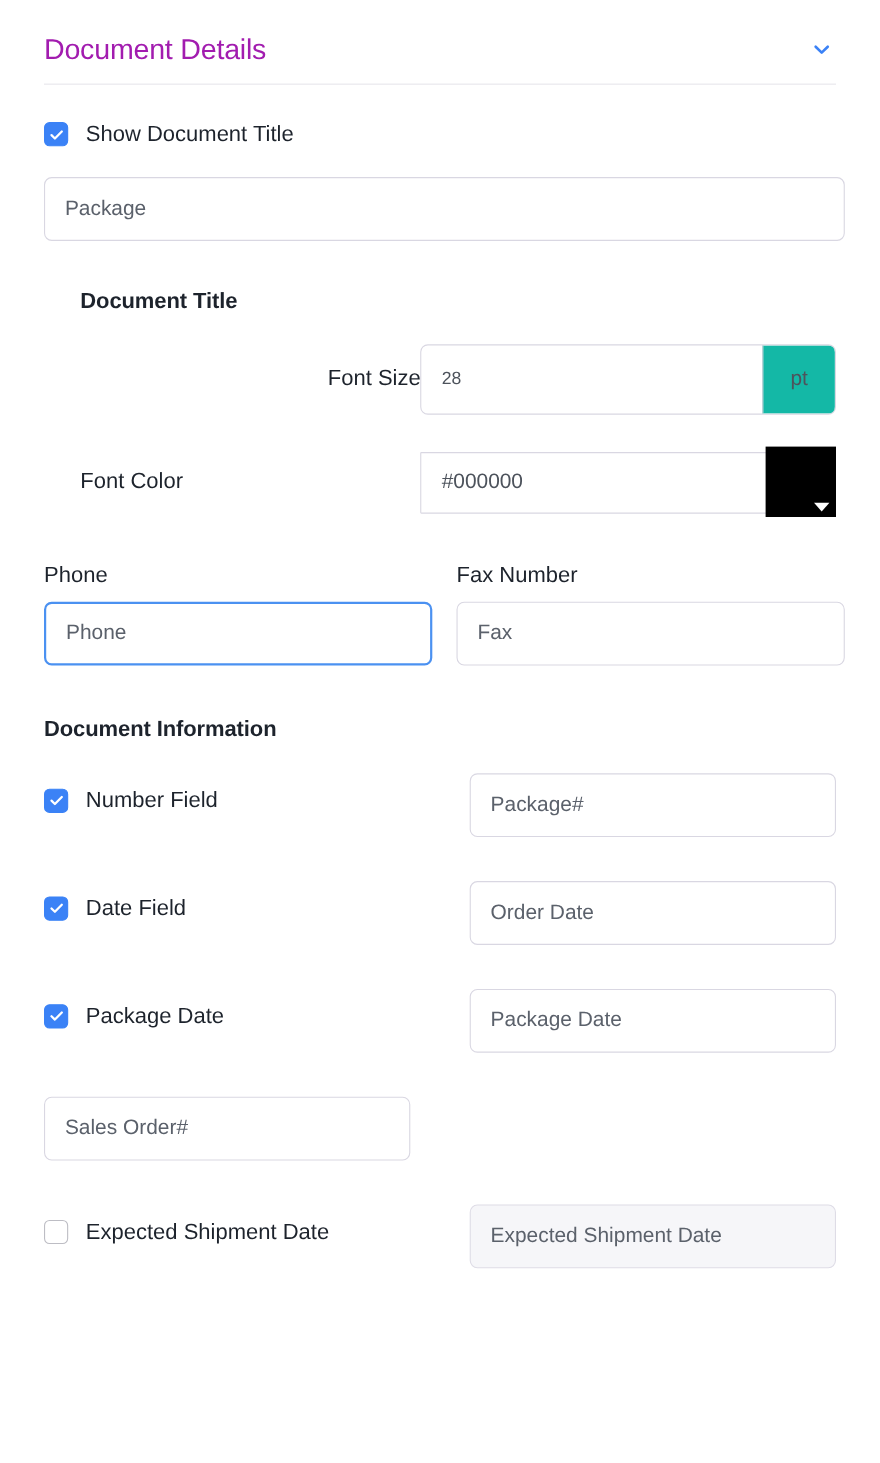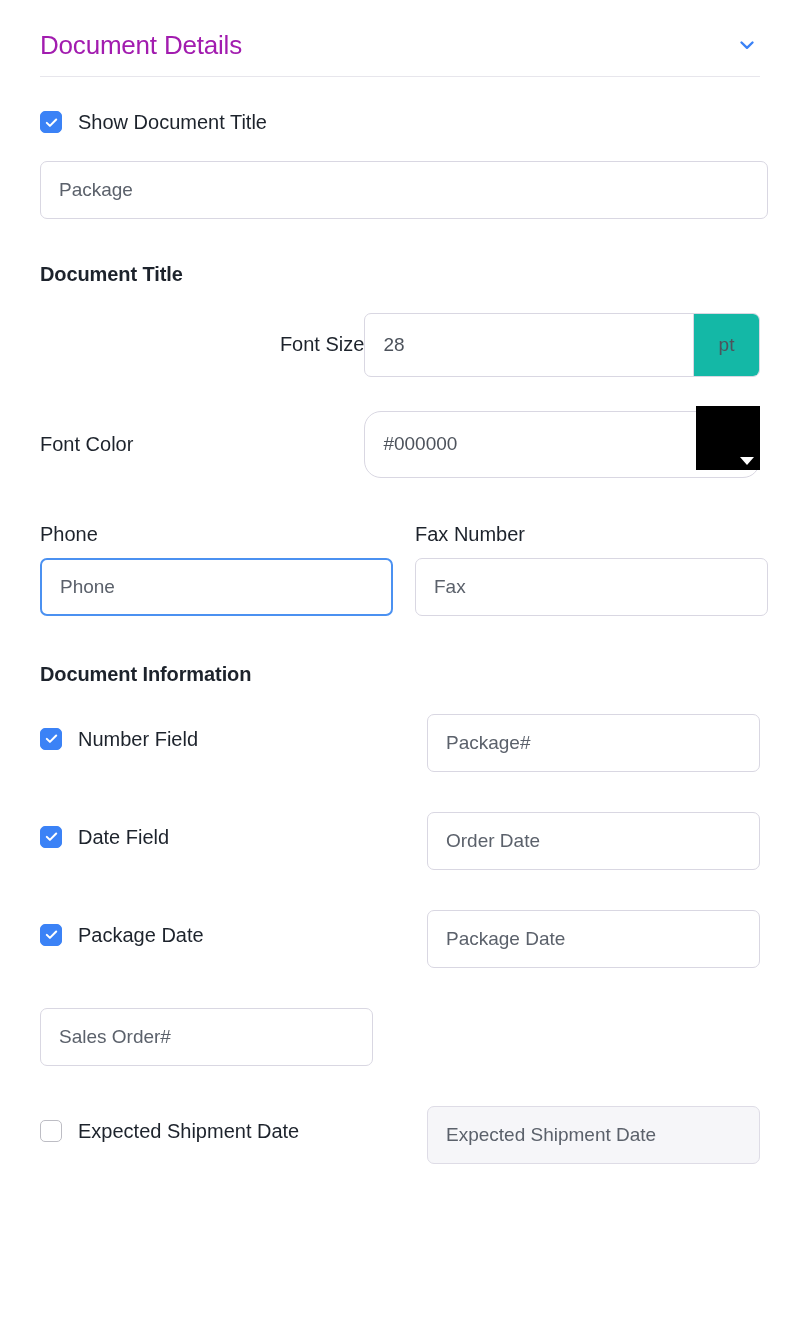--- a/index.html
+++ b/index.html
@@ -142,42 +142,42 @@
     border: 1px solid #d9d7e2;
     border-radius: 7px;
     overflow: hidden;
     background: #fff;
   }
   .spin-input {
     flex: 1;
     display: flex;
     align-items: center;
     padding: 0 18px;
-    font-size: 19px;
+    font-size: 16px;
     color: #4d535c;
     cursor: text;
   }
   .spin-suffix {
     width: 66px;
     background: #14b8a6;
     border-left: 1px solid #d9d7e2;
     display: flex;
     align-items: center;
     justify-content: center;
     font-size: 19px;
     color: #4d535c;
     cursor: pointer;
   }
 
   .color-wrap {
     display: flex;
     width: 400px;
-    height: 67px;
+    height: 56px;
     border: 1px solid #d9d7e2;
-    border-radius: 17px;
+    border-radius: 1px;
     background: #fff;
     position: relative;
   }
   .color-text {
     flex: 1;
     display: flex;
     align-items: center;
     padding: 0 18px;
     font-size: 19px;
     color: #4d535c;
@@ -250,21 +250,21 @@
         </span>
       </span>
       <span class="cb-label">Show Document Title</span>
     </div>
 
     <div class="title-input-wrap">
       <div class="inp title-input">Package</div>
     </div>
   </div>
 
-  <div style="margin-top:44px;">
+  <div style="margin-top:44px;margin-left:33px;">
     <div class="section-head">Document Title</div>
 
     <div class="lf-row" style="margin-top:27px;text-align:right;">
       <span class="lf-label">Font Size</span>
       <div class="spin-wrap">
         <div class="spin-input">28</div>
         <div class="spin-suffix">pt</div>
       </div>
     </div>
 

